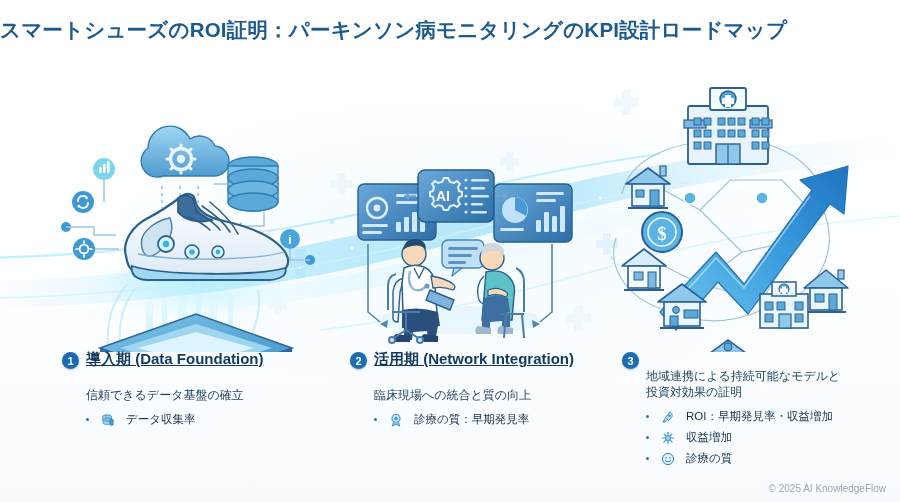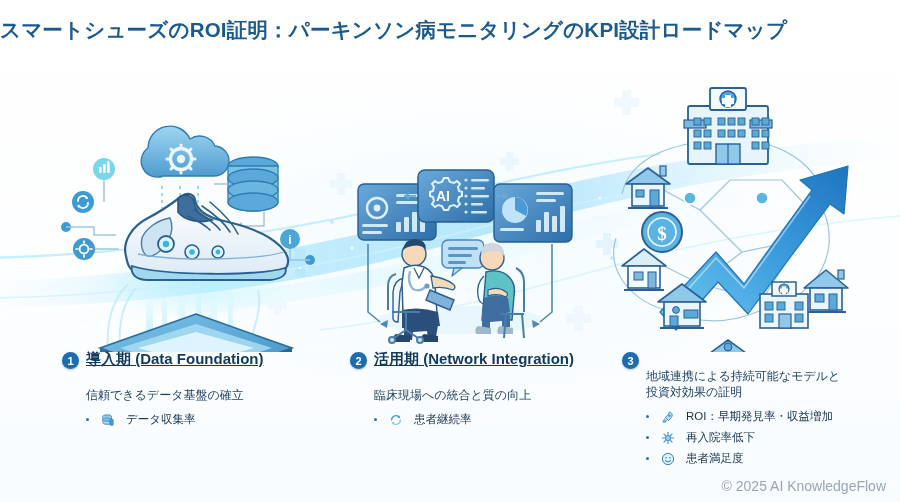--- a/index.html
+++ b/index.html
@@ -72,21 +72,21 @@
   }
   .dot {
     flex: 0 0 auto; width: 3px; height: 3px; border-radius: 50%;
     background: #2f6fa5; margin-right: 1px;
   }
   .kpi-ico { flex: 0 0 auto; width: 14px; height: 14px; display: block; }
 
   
   .footer {
     position: absolute; right: 14px; bottom: 8px;
-    font-size: 14px; color: #9aa6b2;
+    font-size: 10px; color: #9aa6b2;
   }
 </style>
 </head>
 <body>
 
 <div id="poster">
 
   <div class="title-bar">
     <h1>スマートシューズのROI証明：パーキンソン病モニタリングのKPI設計ロードマップ</h1>
   </div>
@@ -579,26 +579,25 @@
         <div class="badge">2</div>
         <div class="head-text">
           <div class="phase-title">活用期 (Network Integration)</div>
           <div class="phase-sub">臨床現場への統合と質の向上</div>
         </div>
       </div>
       <ul class="kpi">
         <li>
           <span class="dot"></span>
           <svg class="kpi-ico" viewBox="0 0 16 16">
-            <path d="M3,8 a5,5 0 0 1 9,-3" fill="none" stroke="#4a9ad4" stroke-width="1.5" stroke-linecap="round"></path>
-            <path d="M13,8 a5,5 0 0 1 -9,3" fill="none" stroke="#8cc9e8" stroke-width="1.5" stroke-linecap="round"></path>
-            <path d="M11.4,2.4 l1.4,3 l-3.2,0.4 z" fill="#4a9ad4"></path>
-            <path d="M4.6,13.6 l-1.4,-3 l3.2,-0.4 z" fill="#8cc9e8"></path>
+            <circle cx="8" cy="6.2" r="4.6" fill="#bfe3f8" stroke="#2f7cb4" stroke-width="1"></circle>
+            <circle cx="8" cy="6.2" r="2" fill="#4a9ad4"></circle>
+            <path d="M5.2,10 L3.6,15 L8,13 L12.4,15 L10.8,10" fill="#7cc2e6" stroke="#2f7cb4" stroke-width="0.8" stroke-linejoin="round"></path>
           </svg>
-          <span>患者継続率</span>
+          <span>診療の質：早期発見率</span>
         </li>
       </ul>
     </div>
 
     <div class="col col-3">
       <div class="head-row">
         <div class="badge">3</div>
         <div class="head-text">
           <div class="phase-sub" style="white-space:pre-line">地域連携による持続可能なモデルと
 投資対効果の証明</div>
@@ -622,30 +621,30 @@
               <line x1="8" y1="11.6" x2="8" y2="14.6"></line>
               <line x1="1.4" y1="8" x2="4.4" y2="8"></line>
               <line x1="11.6" y1="8" x2="14.6" y2="8"></line>
               <line x1="3.4" y1="3.4" x2="5.5" y2="5.5"></line>
               <line x1="10.5" y1="10.5" x2="12.6" y2="12.6"></line>
               <line x1="12.6" y1="3.4" x2="10.5" y2="5.5"></line>
               <line x1="5.5" y1="10.5" x2="3.4" y2="12.6"></line>
             </g>
             <circle cx="8" cy="8" r="3" fill="#8cd3f0" stroke="#2f7cb4" stroke-width="0.9"></circle>
           </svg>
-          <span>再入院率低下</span>
+          <span>収益増加</span>
         </li>
         <li>
           <span class="dot"></span>
           <svg class="kpi-ico" viewBox="0 0 16 16">
             <circle cx="8" cy="8" r="6.4" fill="#dff2fd" stroke="#2f7cb4" stroke-width="1.1"></circle>
             <circle cx="5.8" cy="6.6" r="0.9" fill="#2f7cb4"></circle>
             <circle cx="10.2" cy="6.6" r="0.9" fill="#2f7cb4"></circle>
             <path d="M5.2,9.6 a3.2,3.2 0 0 0 5.6,0" fill="none" stroke="#2f7cb4" stroke-width="1.2" stroke-linecap="round"></path>
           </svg>
-          <span>患者満足度</span>
+          <span>診療の質</span>
         </li>
       </ul>
     </div>
   </div>
 
   <div class="footer">© 2025 AI KnowledgeFlow</div>
 </div>
 
 </body></html>

